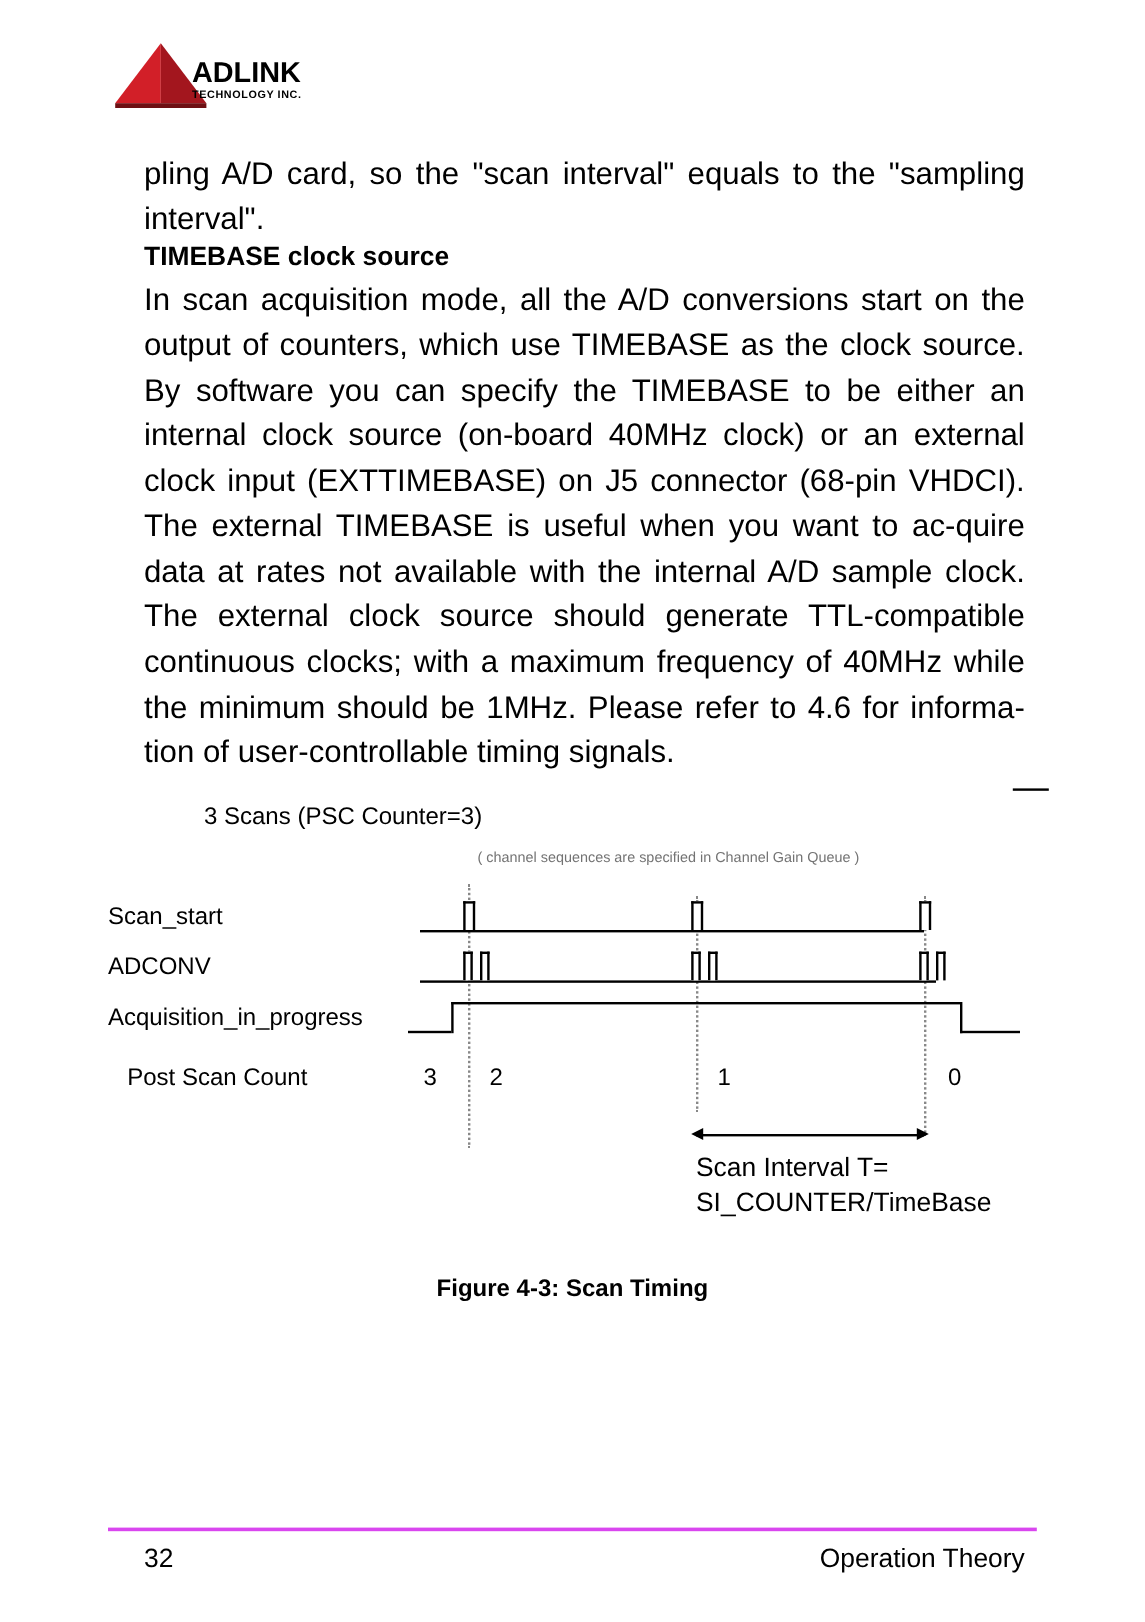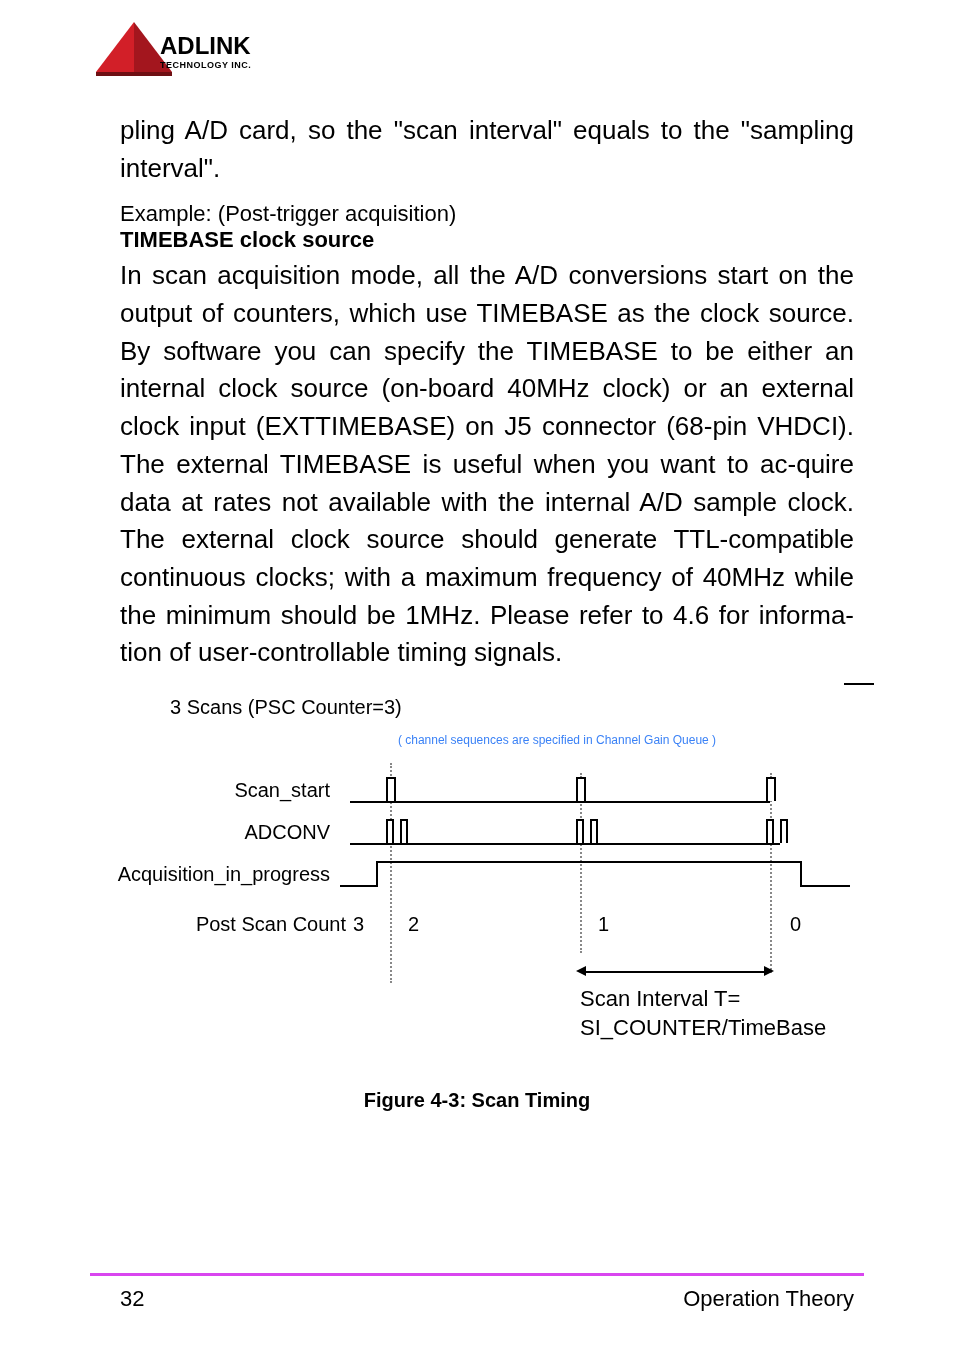--- a/index.html
+++ b/index.html
@@ -5,21 +5,21 @@
   * { margin: 0; padding: 0; box-sizing: border-box; }
   body {
     width: 954px;
     height: 1352px;
     background: #ffffff;
     font-family: Arial, Helvetica, sans-serif;
     color: #000000;
     position: relative;
   }
   .page {
-    padding: 16px 90px 40px 90px;
+    padding: 30px 90px 40px 90px;
     height: 100%;
     display: flex;
     flex-direction: column;
   }
   .logo {
     margin-bottom: 20px;
   }
   .logo svg { display:block; }
   .body-text {
     font-size: 26px;
@@ -54,33 +54,32 @@
   }
   .diagram-title {
     font-family: Arial, sans-serif;
     font-size: 20px;
     text-align: left;
     margin-left: 80px;
   }
   .diagram-sub {
     font-size: 12px;
     text-align: center;
-    color: #3b82f6;
+    color: #737373;
     margin-top: 14px;
     margin-left: 160px;
   }
   .timing {
     position: relative;
     height: 290px;
     margin-top: 16px;
   }
   .sig-label {
     position: absolute;
     font-size: 20px;
-    text-align: right;
     width: 240px;
   }
   .sig-line {
     position: absolute;
     height: 2px;
     background: #000;
   }
   .pulse {
     position: absolute;
     border: 2px solid #000;
@@ -147,21 +146,20 @@
       <polygon points="44,6 82,56 44,56" fill="#a3161e"></polygon>
       <rect x="6" y="56" width="76" height="4" fill="#6e0f13"></rect>
 
       <text x="70" y="38" font-family="Arial" font-weight="900" font-size="24" fill="#000">ADLINK</text>
       <text x="70" y="52" font-family="Arial" font-weight="700" font-size="9" fill="#000" letter-spacing="0.5">TECHNOLOGY INC.</text>
     </svg>
   </div>
 
   <p class="body-text">pling A/D card, so the "scan interval" equals to the "sampling interval".</p>
 
-  <p class="example-line">Example: (Post-trigger acquisition)</p>
 
 
   <h4 class="section-heading">TIMEBASE clock source</h4>
 
   <p class="body-text no-top">In scan acquisition mode, all the A/D conversions start on the output of counters, which use TIMEBASE as the clock source. By software you can specify the TIMEBASE to be either an internal clock source (on-board 40MHz clock) or an external clock input (EXTTIMEBASE) on J5 connector (68-pin VHDCI). The external TIMEBASE is useful when you want to ac-quire data at rates not available with the internal A/D sample clock. The external clock source should generate TTL-compatible continuous clocks; with a maximum frequency of 40MHz while the minimum should be 1MHz. Please refer to 4.6 for informa-tion of user-controllable timing signals.</p>
 
   <div class="diagram-wrap">
     <div class="diagram-title">3 Scans (PSC  Counter=3)</div>
     <div class="diagram-sub">( channel sequences are specified in Channel Gain Queue )</div>
 

